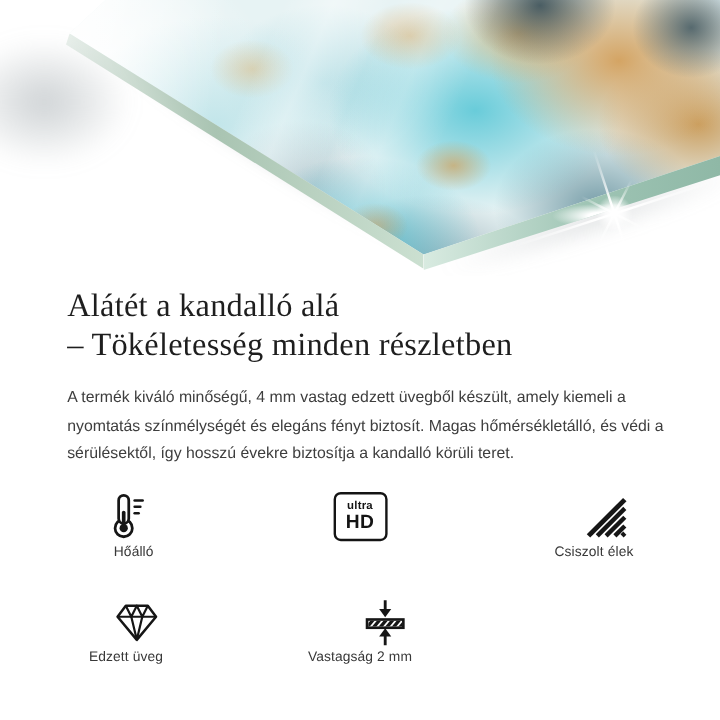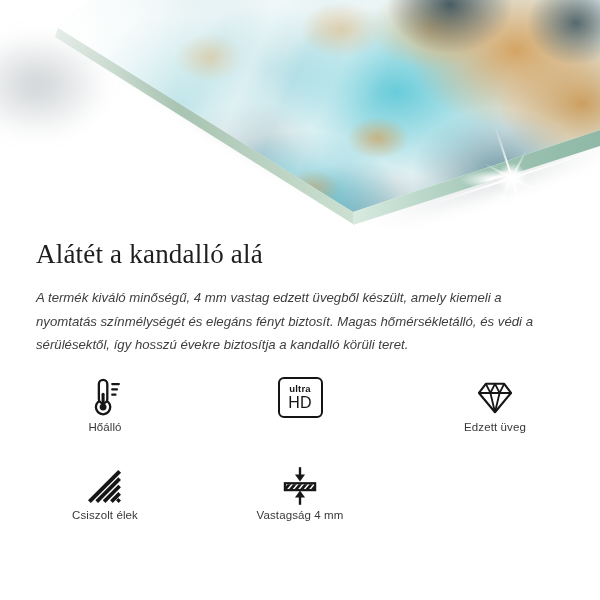--- a/index.html
+++ b/index.html
@@ -62,36 +62,36 @@
   .sparkle .glow { position:absolute; left:-15px; top:-15px; width:30px; height:30px;
     background:radial-gradient(circle, #fff 12%, rgba(255,255,255,.75) 35%, rgba(255,255,255,0) 72%); }
   .s-ray { position:absolute; left:0; top:0; height:2px; border-radius:2px;
     background:linear-gradient(90deg, rgba(255,255,255,0), #fff 42%, #fff 58%, rgba(255,255,255,0)); }
   .r1 { width:180px; transform:translate(-50%,-50%) rotate(-18deg); }
   .r2 { width:110px; transform:translate(-50%,-50%) rotate(72deg); }
   .r3 { width:62px;  opacity:.85; transform:translate(-50%,-50%) rotate(27deg); }
   .r4 { width:62px;  opacity:.85; transform:translate(-50%,-50%) rotate(117deg); }
 
   
-  .content { padding:0 36px; }
+  .content { padding:0 56px; }
   h1 { font-family:"Liberation Serif","DejaVu Serif",serif; font-weight:400;
     font-size:27px; line-height:33px; color:#1e1e1e; letter-spacing:.2px; margin-top:8px; }
-  .desc { margin-top:15px; width:512px; font-size:13.2px; line-height:23.5px; color:#3e3e3e;font-style:italic; }
+  .desc { margin-top:15px; width:512px; font-size:13.2px; line-height:23.5px; color:#3e3e3e; }
 
   
   .features { margin:18px 40px 0; display:grid; grid-template-columns:130px 260px 130px;
     row-gap:30px; justify-items:center; }
-  .feature { display:flex; flex-direction:column; align-items:center; }
+  .feature { display:flex; flex-direction:column; align-items:flex-end; }
   .icon-box { height:46px; display:flex; align-items:center; justify-content:center; }
   .feature .label { font-size:11.5px; color:#383838; letter-spacing:.1px; white-space:nowrap; }
   svg.fi { stroke:#161616; fill:none; }
   .hd-badge { width:45px; height:41px; border:2.5px solid #141414; border-radius:6px;
     display:flex; flex-direction:column; align-items:center; justify-content:center; color:#141414; }
   .hd-badge .t1 { font-size:9.5px; font-weight:700; line-height:10px; letter-spacing:.2px; }
-  .hd-badge .t2 { font-size:16px; font-weight:400; line-height:17px; letter-spacing:.3px; }
+  .hd-badge .t2 { font-size:16px; font-weight:700; line-height:17px; letter-spacing:.3px; }
 </style>
 </head>
 <body>
 
 <div class="hero">
   <div class="shadow-blob-left"></div>
   <div class="shadow-left"></div>
   <div class="shadow-right"></div>
   <div class="art">
     <div class="glare"></div>
@@ -104,20 +104,21 @@
       <div class="s-ray r2"></div>
     <div class="s-ray r3"></div>
       <div class="s-ray r4"></div>
     <div class="glow"></div>
   </div>
 </div>
 
 <div class="content">
   <h1>
     <span>Alátét a kandalló alá</span><br>
+    <span>– Tökéletesség minden részletben</span>
   </h1>
   <p class="desc">A termék kiváló minőségű, 4 mm vastag edzett üvegből készült, amely kiemeli a nyomtatás színmélységét és elegáns fényt biztosít. Magas hőmérsékletálló, és védi a sérülésektől, így hosszú évekre biztosítja a kandalló körüli teret.</p>
 </div>
 
 <div class="features">
 
   <div class="feature">
     <div class="icon-box">
       <svg class="fi" width="46" height="46" viewBox="0 0 48 48">
         <circle cx="22" cy="33.5" r="7.5" stroke-width="2.4"></circle>
@@ -137,41 +138,41 @@
       <div class="hd-badge">
         <div class="t1">ultra</div>
         <div class="t2">HD</div>
       </div>
     </div>
   </div>
 
 
   <div class="feature">
     <div class="icon-box">
-      <svg class="fi" width="44" height="44" viewBox="0 0 48 48" stroke-linejoin="round">
-        <path d="M14 8.5 H34 L41.5 18.5 L24 39.5 L6.5 18.5 Z" stroke-width="2.3"></path>
-        <path d="M6.5 18.5 H41.5" stroke-width="2"></path>
-        <path d="M14 8.5 L19 18.5 L24 8.5 L29 18.5 L34 8.5" stroke-width="2"></path>
-        <path d="M19 18.5 L24 39.5 M29 18.5 L24 39.5" stroke-width="2"></path>
-      </svg>
-    </div>
-    <div class="label">Edzett üveg</div>
-  </div>
-
-  <div class="feature">
-    <div class="icon-box">
       <svg class="fi" width="44" height="44" viewBox="0 0 48 48">
         <line x1="7" y1="41" x2="40" y2="8" stroke-width="4.4"></line>
         <line x1="15" y1="41" x2="40" y2="16" stroke-width="4"></line>
         <line x1="23" y1="41" x2="40" y2="24" stroke-width="4"></line>
         <line x1="31" y1="41" x2="40" y2="32" stroke-width="4"></line>
         <line x1="37.5" y1="41" x2="40" y2="38.5" stroke-width="4"></line>
       </svg>
     </div>
     <div class="label">Csiszolt élek</div>
+  </div>
+
+  <div class="feature">
+    <div class="icon-box">
+      <svg class="fi" width="44" height="44" viewBox="0 0 48 48" stroke-linejoin="round">
+        <path d="M14 8.5 H34 L41.5 18.5 L24 39.5 L6.5 18.5 Z" stroke-width="2.3"></path>
+        <path d="M6.5 18.5 H41.5" stroke-width="2"></path>
+        <path d="M14 8.5 L19 18.5 L24 8.5 L29 18.5 L34 8.5" stroke-width="2"></path>
+        <path d="M19 18.5 L24 39.5 M29 18.5 L24 39.5" stroke-width="2"></path>
+      </svg>
+    </div>
+    <div class="label">Edzett üveg</div>
   </div>
 
   <div class="feature">
     <div class="icon-box">
       <svg class="fi" width="44" height="44" viewBox="0 0 48 48">
         <line x1="24" y1="3.5" x2="24" y2="12" stroke-width="2.6"></line>
         <polygon points="18.5,11.5 29.5,11.5 24,19" fill="#161616" stroke="none"></polygon>
         <line x1="24" y1="44.5" x2="24" y2="36" stroke-width="2.6"></line>
         <polygon points="18.5,36.5 29.5,36.5 24,29" fill="#161616" stroke="none"></polygon>
         <clipPath id="barclip">
@@ -181,16 +182,16 @@
         <g clip-path="url(#barclip)">
           <line x1="5" y1="31" x2="15" y2="19" stroke-width="3"></line>
           <line x1="11" y1="31" x2="21" y2="19" stroke-width="3"></line>
           <line x1="17" y1="31" x2="27" y2="19" stroke-width="3"></line>
           <line x1="23" y1="31" x2="33" y2="19" stroke-width="3"></line>
           <line x1="29" y1="31" x2="39" y2="19" stroke-width="3"></line>
           <line x1="35" y1="31" x2="45" y2="19" stroke-width="3"></line>
         </g>
       </svg>
     </div>
-    <div class="label">Vastagság 4 mm</div>
+    <div class="label">Vastagság 2 mm</div>
   </div>
 
 </div>
 
 </body></html>

